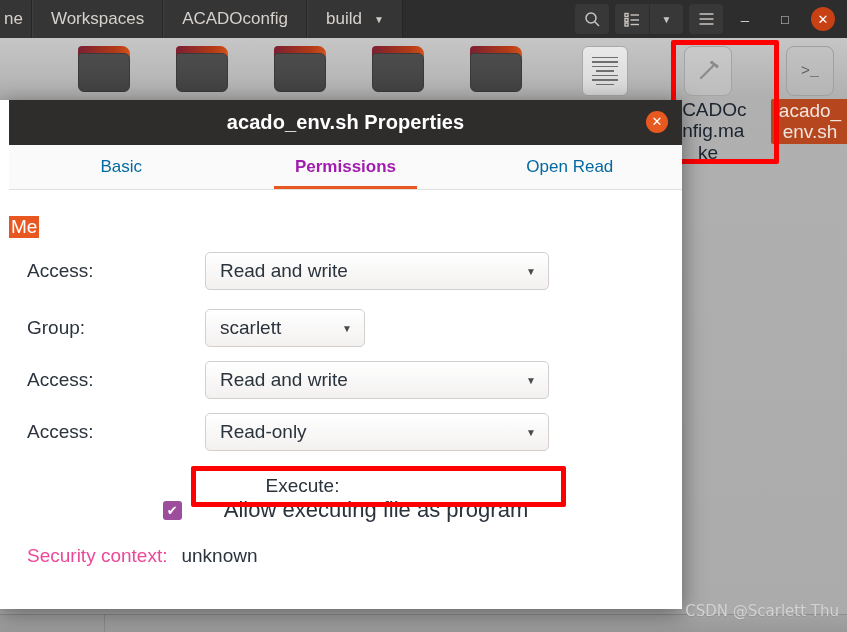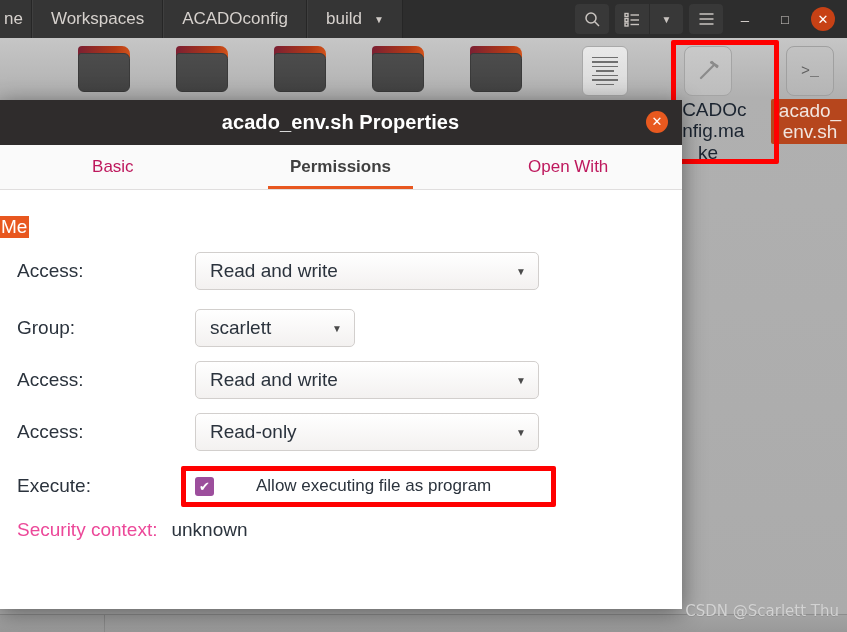--- a/index.html
+++ b/index.html
@@ -148,20 +148,21 @@
     background: #8a8a8a;
   }
 
   
   .dialog {
     position: absolute; left: -1px; top: 100px;
     width: 683px; height: 509px;
     background: #ffffff;
     box-shadow: 0 4px 22px rgba(0,0,0,0.45);
     overflow: hidden;
+    padding-left: 10px;
   }
   .dlg-header {
     height: 45px; background: #2f2c2c;
     display: flex; align-items: center; justify-content: center;
     position: relative;
   }
   .dlg-title {
     color: #ffffff; font-size: 20px; font-weight: bold;
     letter-spacing: .1px;
   }
@@ -171,23 +172,23 @@
     background: #e8591f;
     color: #fff; font-size: 13px; line-height: 22px; text-align: center;
   }
   .dlg-tabs {
     height: 45px; background: #fafafa;
     border-bottom: 1px solid #e0dede;
     display: flex;
   }
   .tab {
     flex: 1; display: flex; align-items: center; justify-content: center;
-    font-size: 17px; color: #be185d; position: relative;
-  }
-  .tab.active { color: #404040; font-weight: bold; }
+    font-size: 17px; color: #0369a1; position: relative;
+  }
+  .tab.active { color: #a21caf; font-weight: bold; }
   .tab.active::after {
     content: ""; position: absolute; left: 18%; right: 18%; bottom: 0;
     height: 3px; background: #e8571f;
   }
 
   .dlg-body { padding: 26px 0 0 0; background: #fff; height: 419px; }
   .row { display: flex; align-items: center; margin-bottom: 14px; }
   .row .lbl {
     width: 196px; padding-left: 18px;
     font-size: 19px; color: #2b333d;
@@ -208,21 +209,21 @@
   .combo .arw { font-size: 10px; color: #4a4a4a; margin-left: 14px; }
   .combo.narrow .arw { margin-left: 22px; }
 
   .check-wrap { display: flex; align-items: center; gap: 6px; }
   .cbox {
     width: 19px; height: 19px; border-radius: 3px;
     background: #9c4e9c;
     display: flex; align-items: center; justify-content: center;
     color: #fff; font-size: 13px; line-height: 1;
   }
-  .check-label { font-size: 17px; color: #2b333d; margin-left: 36px; }
+  .check-label { font-size: 22px; color: #2b333d; margin-left: 36px; }
 
   .sec-row { display: flex; align-items: center; margin-top: 22px; padding-left: 18px; }
   .sec-row .lbl2 { font-size: 19px; color: #ec4899; margin-right: 14px; }
   .sec-row .val2 { font-size: 19px; color: #2b333d; }
 
   .watermark {
     position: absolute; right: 8px; top: 602px;
     font-size: 15px; color: #d2d2d2;
     font-family: "DejaVu Sans", sans-serif;
     text-shadow: 0 1px 0 rgba(0,0,0,.08);
@@ -372,21 +373,21 @@
     </div>
 
     <div class="dlg-tabs">
       <div class="tab">
         <span>Basic</span>
       </div>
       <div class="tab active">
         <span>Permissions</span>
       </div>
       <div class="tab">
-        <span>Open With</span>
+        <span>Open Read</span>
       </div>
     </div>
 
     <div class="dlg-body">
 
       <div class="row">
         <div class="value-sel">Me</div>
       </div>
 
       <div class="row">
@@ -415,21 +416,21 @@
 
 
       <div class="row">
         <div class="lbl">Access:</div>
         <div class="combo wide">
           <span>Read-only</span>
           <span class="arw">▼</span>
         </div>
       </div>
 
-      <div class="row" style="margin-top:24px; position:relative;">
+      <div class="row" style="margin-top:24px; position:relative;flex-direction:column;">
         <div class="lbl">Execute:</div>
         <div class="check-wrap">
           <span class="cbox">
             <span>✔</span>
           </span>
           <span class="check-label">Allow executing file as program</span>
         </div>
         <div class="red-box" style="left:182px; top:-9px; width:375px; height:41px;"></div>
       </div>
 

